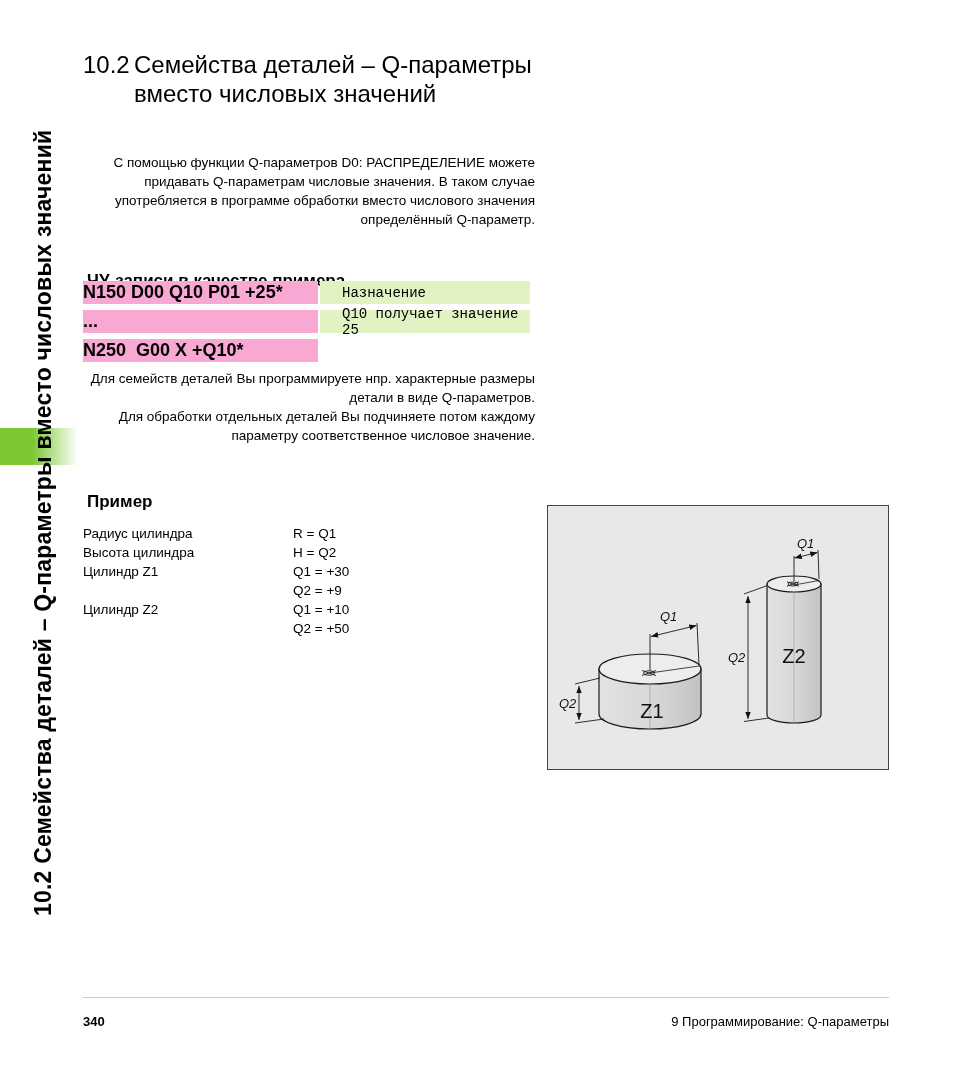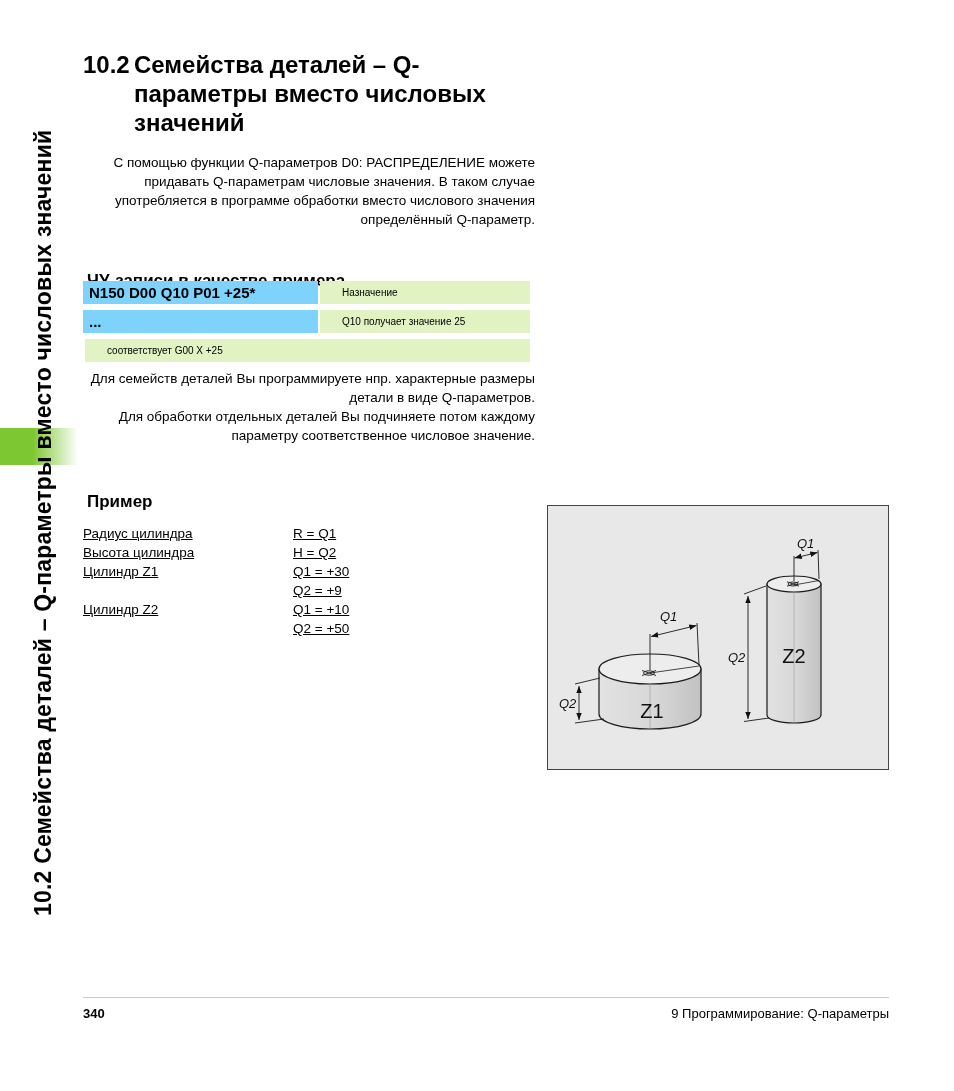--- a/index.html
+++ b/index.html
@@ -26,76 +26,76 @@
   .green-tab{
     position:absolute;
     left:0;top:428px;
     width:78px;height:37px;
     background:linear-gradient(90deg,#7dc832 0%,#7dc832 42%,#ffffff 100%);
   }
   
   .heading{
     position:absolute;left:83px;top:50px;width:470px;
     display:flex;
-    font-size:24px;font-weight:bold;line-height:29px;
+    font-size:24px;font-weight:normal;line-height:29px;
   }
   .heading .num{width:51px;flex:0 0 51px;}
   
   .body-text{
     position:absolute;left:83px;width:452px;
     font-size:13.5px;line-height:19px;text-align:right;
   }
   .intro{top:153px;}
   .sub-heading{
     position:absolute;left:87px;
     font-size:17px;font-weight:bold;margin-top:28px;
   }
   .nc-heading{top:243px;}
   
   .nc-table{position:absolute;left:83px;top:281px;width:447px;}
   .nc-row{display:flex;height:23px;margin-bottom:6px;}
   .nc-code{
     flex:0 0 235px;width:235px;
-    background:#7dd3fc;
-    font-size:15px;font-weight:bold;
+    background:#f9a8d4;
+    font-size:18px;font-weight:bold;
     display:flex;align-items:center;
-    padding-left:6px;box-sizing:border-box;
+    padding-left:0;box-sizing:border-box;
     white-space:pre;
   }
   .nc-comment{
     flex:1;margin-left:2px;
     background:#e1f2c3;
-    font-size:10px;
+    font-size:14px;
     display:flex;align-items:center;
-    padding-left:22px;box-sizing:border-box;
+    padding-left:22px;box-sizing:border-box;font-family:Liberation Mono, monospace;
   }
   .para1{top:369px;}
   .para2{top:407px;}
   .example-heading{top:464px;}
   .example-subtitle{top:499px;width:452px;}
   
   .ex-table{position:absolute;left:83px;top:524px;font-size:13.5px;line-height:19px;}
-  .ex-row{display:flex;text-decoration:underline;}
+  .ex-row{display:flex;}
   .ex-label{flex:0 0 210px;width:210px;}
   
   .figure{
     position:absolute;left:547px;top:505px;
     width:340px;height:263px;
     background:#e8e8e8;
     border:1px solid #444;
     box-sizing:content-box;
   }
   .figure svg{display:block;}
   .fig-label{font-family:"Liberation Sans", sans-serif;font-size:20px;fill:#111;}
   .dim-label{font-family:"Liberation Sans", sans-serif;font-size:13px;font-style:italic;fill:#111;}
   
   .footer{
     position:absolute;left:83px;top:997px;width:806px;
     border-top:1px solid #c9c9c9;
-    padding-top:8px;
+    padding-top:16px;
     display:flex;justify-content:space-between;align-items:flex-start;
     font-size:13px;
   }
   .footer .page-num{font-weight:bold;}
 </style>
 </head>
 <body>
 
 <div class="page">
 
@@ -115,21 +115,21 @@
   <div class="nc-table">
     <div class="nc-row">
       <div class="nc-code">N150 D00 Q10 P01 +25*</div>
       <div class="nc-comment">Назначение</div>
     </div>
     <div class="nc-row">
       <div class="nc-code">...</div>
       <div class="nc-comment">Q10 получает значение 25</div>
     </div>
     <div class="nc-row">
-      <div class="nc-comment">соответствует G00 X +25</div>
+      <div class="nc-code">N250  G00 X +Q10*</div>
     </div>
   </div>
 
   <div class="body-text para2">Для обработки отдельных деталей Вы подчиняете потом каждому параметру соответственное числовое значение.</div>
   <div class="body-text para1">Для семейств деталей Вы программируете нпр. характерные размеры детали в виде Q-параметров.</div>
 
   <div class="sub-heading example-heading">Пример</div>
 
 
   <div class="ex-table">

